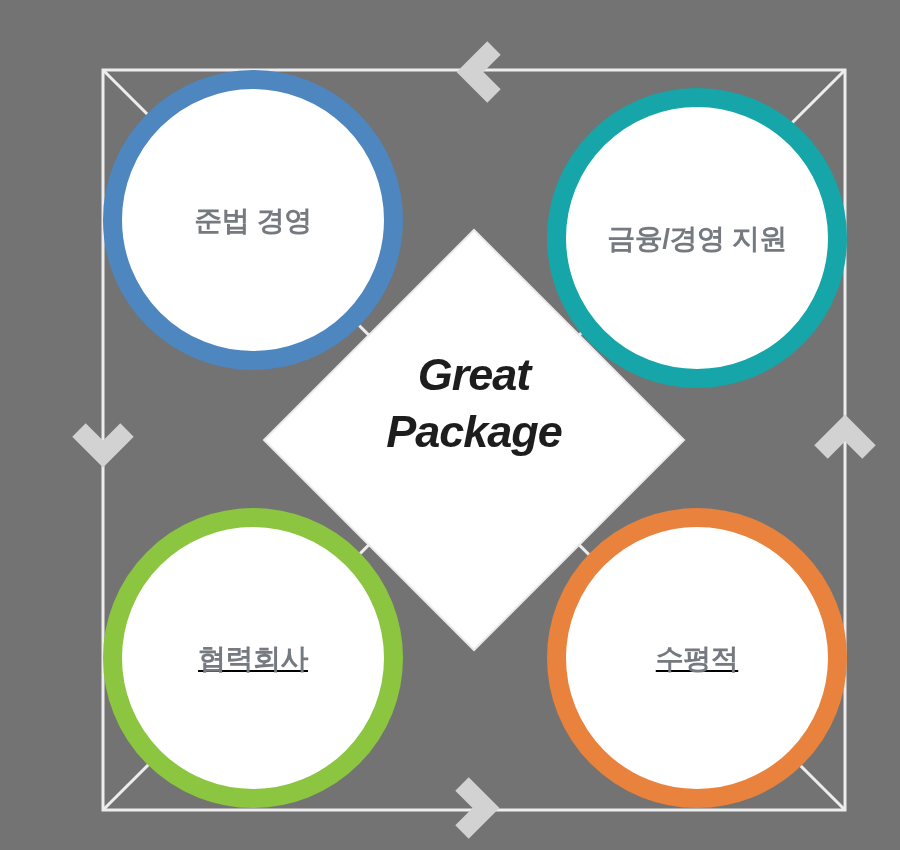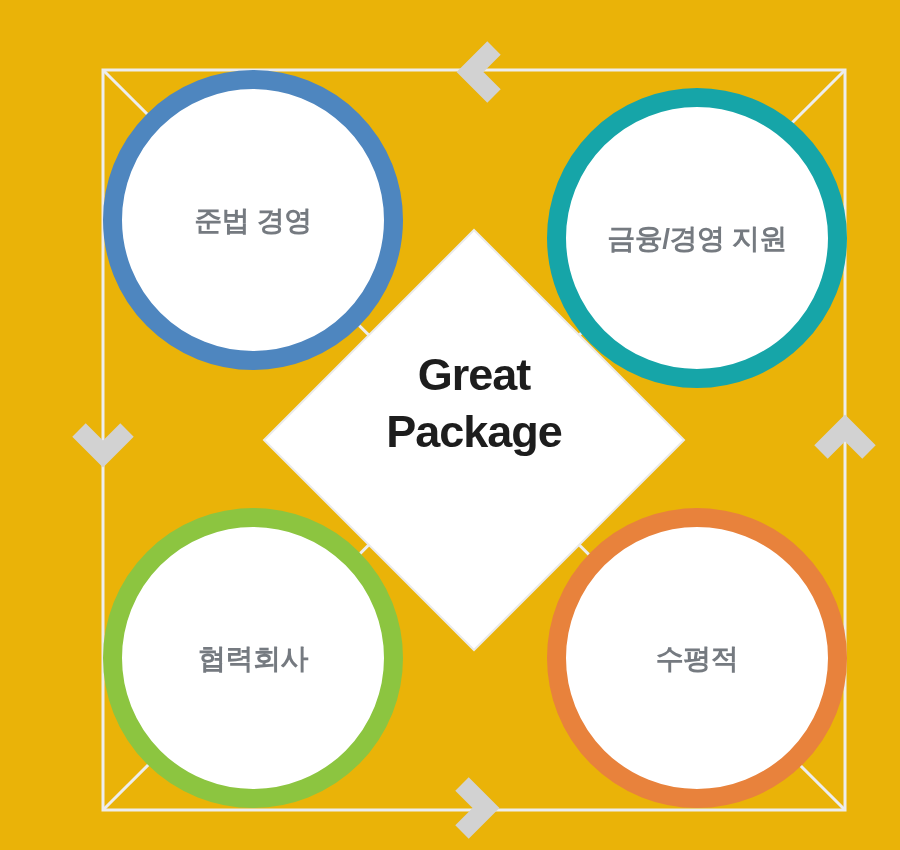--- a/index.html
+++ b/index.html
@@ -1,19 +1,19 @@
 <!DOCTYPE html>
 <html><head>
 <meta charset="utf-8">
 <style>
   html,body{margin:0;padding:0;background:#ffffff;}
   #stage{
     position:relative;
     width:900px;height:850px;
-    background:#eab308;
+    background:#737373;
     overflow:hidden;
     font-family:"Liberation Sans","DejaVu Sans",sans-serif;
   }
   #bg-layer{position:absolute;left:0;top:0;z-index:0;}
   .circle{
     position:absolute;
     width:262px;height:262px;
     border:19px solid #999;
     border-radius:50%;
     background:#ffffff;
@@ -37,21 +37,21 @@
     position:absolute;
     left:274px;top:346px;width:400px;
     z-index:3;
     text-align:center;
     font-size:45px;
     font-weight:700;
     line-height:57px;
     color:#1d1d1d;
     letter-spacing:-1px;
   }
-  #title span{display:block;}
+  #title span{display:block;font-style:italic;}
 </style>
 </head>
 <body>
 
 <div id="stage">
 
   <svg id="bg-layer" width="900" height="850" viewBox="0 0 900 850">
 
     <rect x="103" y="70" width="742" height="740" fill="none" stroke-width="3" stroke="#ededed"></rect>
 
@@ -72,27 +72,27 @@
       <span>준법 경영</span>
     </div>
   </div>
 
   <div class="circle" id="circle-top-right" style="border-color: rgb(22, 165, 168);">
     <div class="label">
       <span>금융/경영 지원</span>
     </div>
   </div>
 
-  <div class="circle" id="circle-bottom-left" style="border-color: rgb(140, 197, 64);">
+  <div class="circle" id="circle-bottom-left" style="border-color: rgb(140, 197, 64); text-decoration: underline;">
     <div class="label">
       <span>협력회사</span>
     </div>
   </div>
 
-  <div class="circle" id="circle-bottom-right" style="border-color: rgb(232, 130, 60);">
+  <div class="circle" id="circle-bottom-right" style="border-color: rgb(232, 130, 60); text-decoration: underline;">
     <div class="label">
       <span>수평적</span>
     </div>
   </div>
 
   <div id="title">
     <span>Great</span>
     <span>Package</span>
   </div>
 

